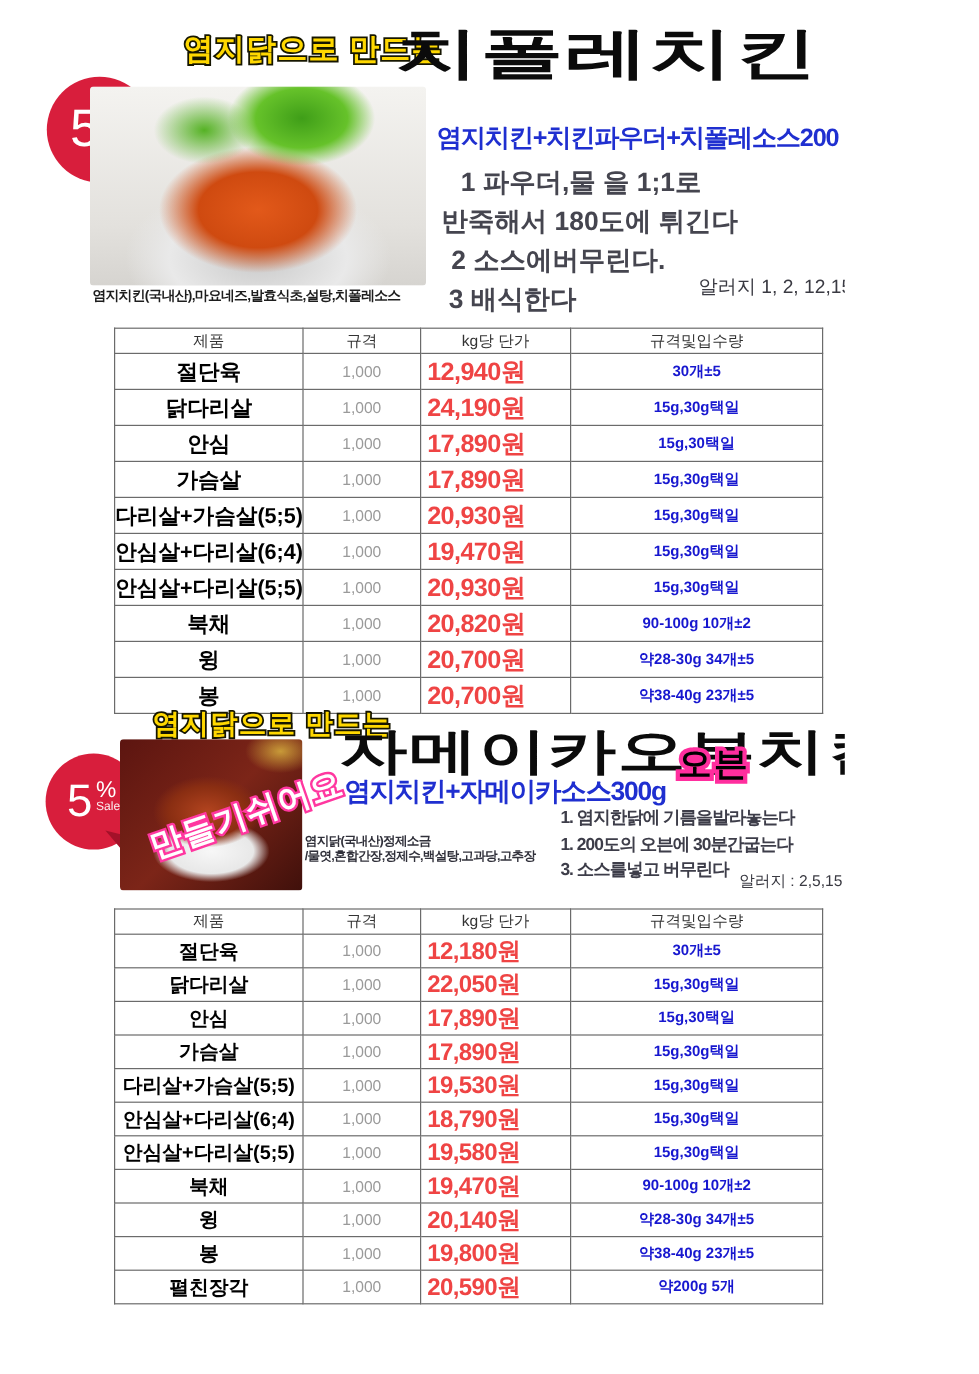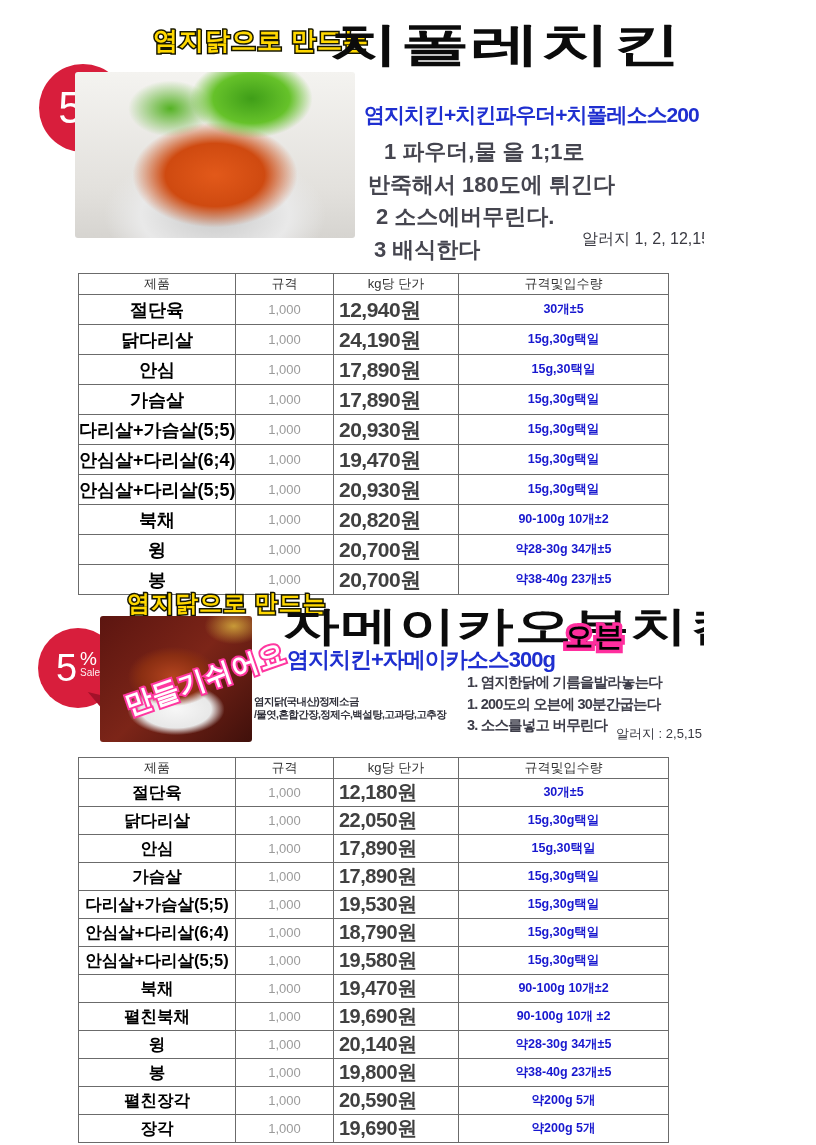--- a/index.html
+++ b/index.html
@@ -102,40 +102,40 @@
   
   .easy-label {
     left:126px; top:688px; font-size:27px; font-weight:900; color:#ffffff;
     -webkit-text-stroke:4px #ff37a0; paint-order:stroke fill;
     transform:rotate(-19deg); transform-origin:left center; white-space:nowrap;
     letter-spacing:1px;
   }
 
   
   table.price-table {
-    position:absolute; left:78px; width:590px;
+    position:absolute; left:95px; width:590px;
     border-collapse:collapse; table-layout:fixed; background:#fff;padding-left:47px;
   }
   .table-1 { top:273px; }
   .table-2 { top:757px; }
   .price-table th, .price-table td {
     border:1.5px solid #6b6b6b; overflow:hidden; white-space:nowrap;
   }
   .price-table th {
     font-weight:400; font-size:13px; color:#333; height:21px; text-align:center;
   }
   .price-table td { text-align:center; vertical-align:middle; }
   .table-1 td { height:30px; }
   .table-2 td { height:26px; }
   td.col-name { font-weight:700; color:#000; }
   .table-1 td.col-name { font-size:18px; }
   .table-2 td.col-name { font-size:16.5px; }
   td.col-spec { font-size:13px; color:#9a9a9a; }
   td.col-price {
-    text-align:left; padding-left:5px; font-weight:800; color:#404040;
+    text-align:left; padding-left:5px; font-weight:800; color:#ef4444;
     letter-spacing:-0.5px;
   }
   .table-1 td.col-price { font-size:21px; }
   .table-2 td.col-price { font-size:20px; }
   td.col-qty { font-size:12.5px; font-weight:700; color:#1717cf; }
 </style>
 </head>
 <body>
 
 <div id="page">
@@ -145,20 +145,21 @@
 
   <div class="abs badge badge-1">
     <span class="badge-num">5</span>
     <span class="badge-side">
       <span class="badge-pct">%</span>
       <span class="badge-sale">Sale</span>
     </span>
   </div>
 
   <div class="abs photo-1"></div>
+  <div class="abs photo-caption-1">염지치킨(국내산),마요네즈,발효식초,설탕,치폴레소스</div>
 
   <div class="abs blue-subtitle subtitle-1">염지치킨+치킨파우더+치폴레소스200</div>
 
   <div class="abs steps-1">
     <div class="step">1  파우더,물 을 1;1로</div>
     <div class="step">반죽해서  180도에  튀긴다</div>
     <div class="step">2 소스에버무린다.</div>
     <div class="step">3 배식한다</div>
   </div>
   <div class="abs allergy allergy-1">알러지 1, 2, 12,15</div>
@@ -329,45 +330,33 @@
           <td class="col-price">19,580원</td>
           <td class="col-qty">15g,30g택일</td>
         </tr>
         <tr>
           <td class="col-name">북채</td>
           <td class="col-spec">1,000</td>
           <td class="col-price">19,470원</td>
           <td class="col-qty">90-100g 10개±2</td>
         </tr>
         <tr>
-          <td class="col-name">펼친북채</td>
-          <td class="col-spec">1,000</td>
-          <td class="col-price">19,690원</td>
-          <td class="col-qty">90-100g  10개  ±2</td>
-        </tr>
-        <tr>
           <td class="col-name">윙</td>
           <td class="col-spec">1,000</td>
           <td class="col-price">20,140원</td>
           <td class="col-qty">약28-30g 34개±5</td>
         </tr>
         <tr>
           <td class="col-name">봉</td>
           <td class="col-spec">1,000</td>
           <td class="col-price">19,800원</td>
           <td class="col-qty">약38-40g 23개±5</td>
         </tr>
         <tr>
           <td class="col-name">펼친장각</td>
           <td class="col-spec">1,000</td>
           <td class="col-price">20,590원</td>
           <td class="col-qty">약200g  5개</td>
         </tr>
-        <tr>
-          <td class="col-name">장각</td>
-          <td class="col-spec">1,000</td>
-          <td class="col-price">19,690원</td>
-          <td class="col-qty">약200g  5개</td>
-        </tr>
       </tbody>
   </table>
 
 </div>
 
 </body></html>

